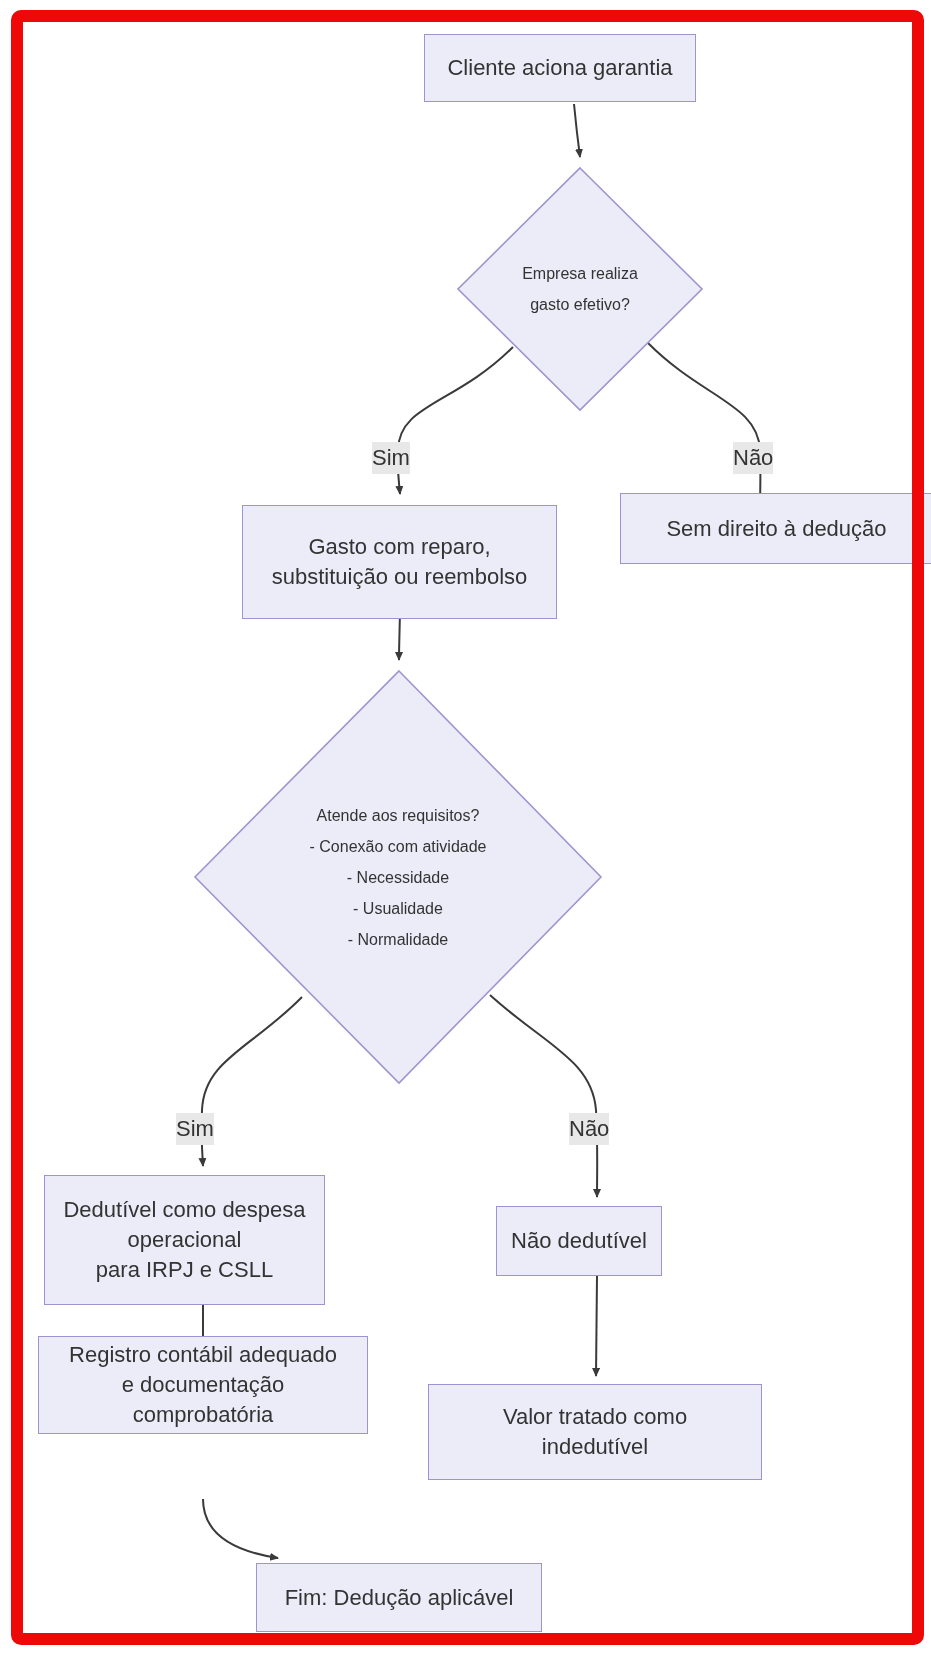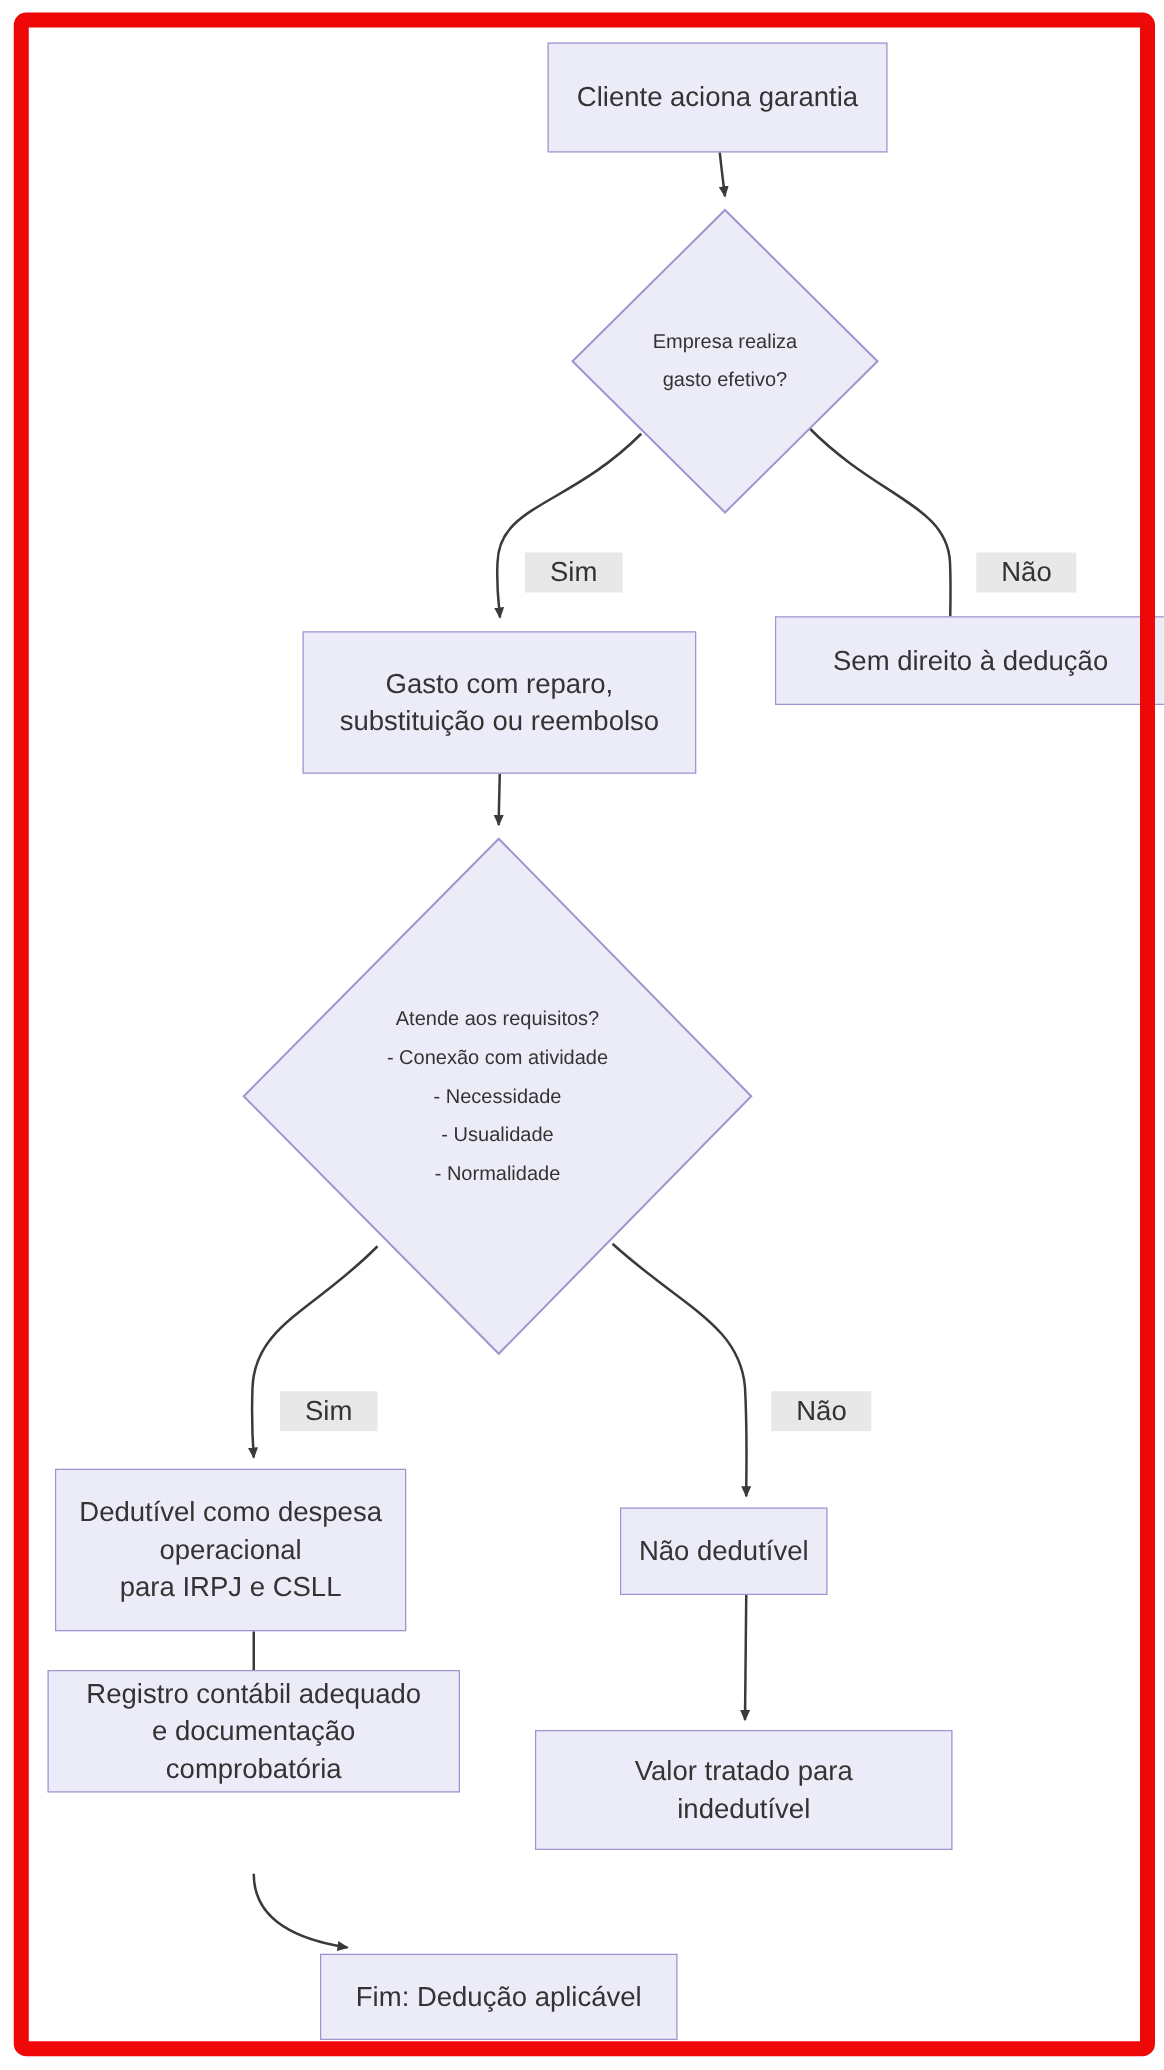--- a/index.html
+++ b/index.html
@@ -31,21 +31,21 @@
     color:var(--text);font-size:22px;line-height:30px;
   }
   .node-label{white-space:pre-line;}
   .diamond-label{
     position:absolute;z-index:2;display:flex;align-items:center;justify-content:center;
     text-align:center;color:var(--text);font-size:16px;line-height:31px;
     pointer-events:none;
   }
   .edge-label{
     position:absolute;z-index:3;background:var(--label-bg);color:var(--text);
-    font-size:22px;line-height:26px;padding:3px 20px;text-align:center;margin-left:48px;
+    font-size:22px;line-height:26px;padding:3px 0;text-align:center;
   }
 </style>
 </head>
 <body>
 
 <svg class="flow" width="931" height="1656" viewBox="0 0 931 1656">
   <defs>
     <marker id="arrow" markerWidth="10" markerHeight="10" refX="8" refY="4" orient="auto" markerUnits="userSpaceOnUse">
       <path d="M0,0 L9,4 L0,8 Z" fill="#3a3a3a"></path>
     </marker>
@@ -58,21 +58,21 @@
   <path class="edge" d="M 302,997 C 252,1048 204,1060 202,1110 C 201,1138 202,1152 203,1166" marker-end="url(#arrow)"></path>
   <path class="edge" d="M 490,995 C 545,1045 592,1060 596,1110 C 598,1148 597,1172 597,1197" marker-end="url(#arrow)"></path>
   <path class="edge" d="M 203,1305 L 203,1362" marker-end="url(#arrow)"></path>
   <path class="edge" d="M 597,1276 L 596,1376" marker-end="url(#arrow)"></path>
   <path class="edge" d="M 203,1499 C 203,1533 232,1551 278,1558" marker-end="url(#arrow)"></path>
 
   <polygon class="diamond" points="580,168 702,289 580,410 458,289"></polygon>
   <polygon class="diamond" points="399,671 601,877 399,1083 195,877"></polygon>
 </svg>
 
-<div class="node" style="left:438px;top:34px;width:272px;height:88px">
+<div class="node" style="left:424px;top:34px;width:272px;height:68px">
   <span class="node-label">Cliente aciona garantia</span>
 </div>
 
 <div class="node" style="left:242px;top:505px;width:315px;height:114px">
   <span class="node-label">Gasto com reparo,
 substituição ou reembolso</span>
 </div>
 
 <div class="node" style="left:620px;top:493px;width:313px;height:71px">
   <span class="node-label">Sem direito à dedução</span>
@@ -88,21 +88,21 @@
   <span class="node-label">Não dedutível</span>
 </div>
 
 <div class="node" style="left:38px;top:1336px;width:330px;height:98px">
   <span class="node-label">Registro contábil adequado
 e documentação
 comprobatória</span>
 </div>
 
 <div class="node" style="left:428px;top:1384px;width:334px;height:96px">
-  <span class="node-label">Valor tratado para
+  <span class="node-label">Valor tratado como
 indedutível</span>
 </div>
 
 <div class="node" style="left:256px;top:1563px;width:286px;height:69px">
   <span class="node-label">Fim: Dedução aplicável</span>
 </div>
 
 <div class="diamond-label" style="left:450px;top:229px;width:260px;height:120px">
   <span class="node-label">Empresa realiza
 gasto efetivo?</span>

